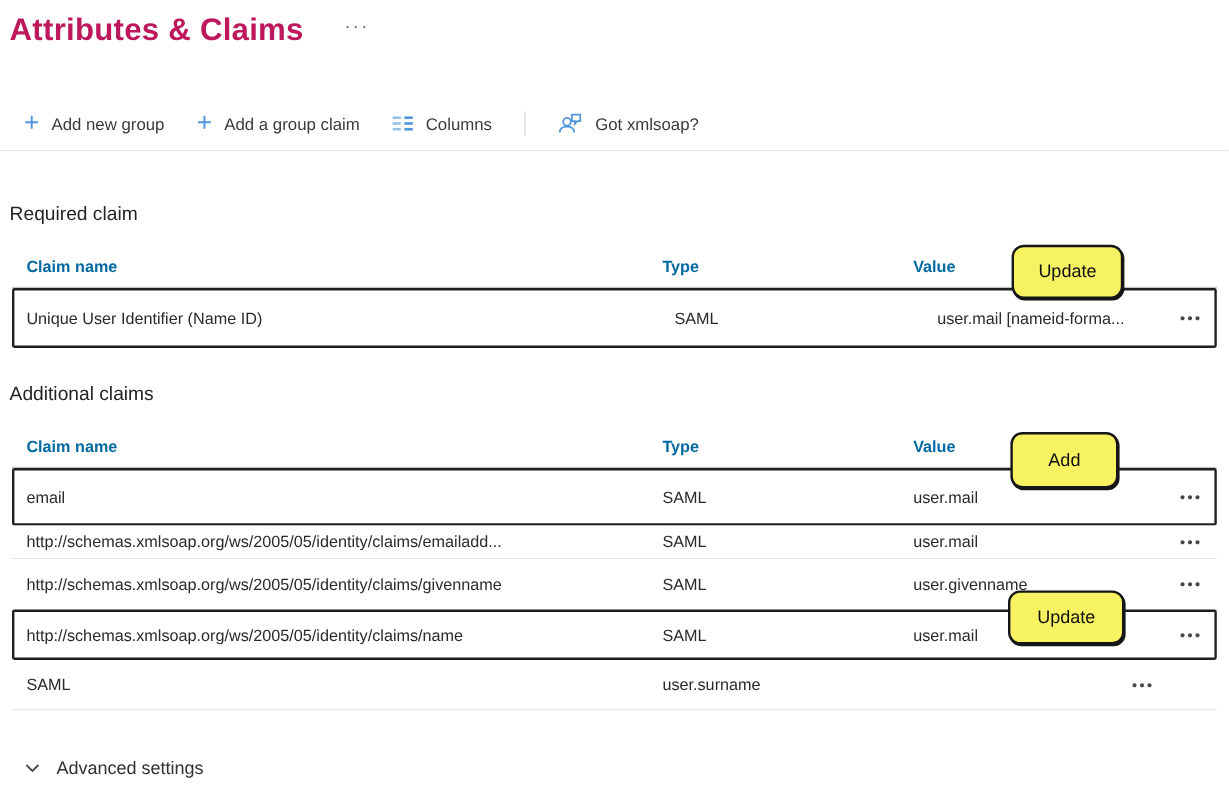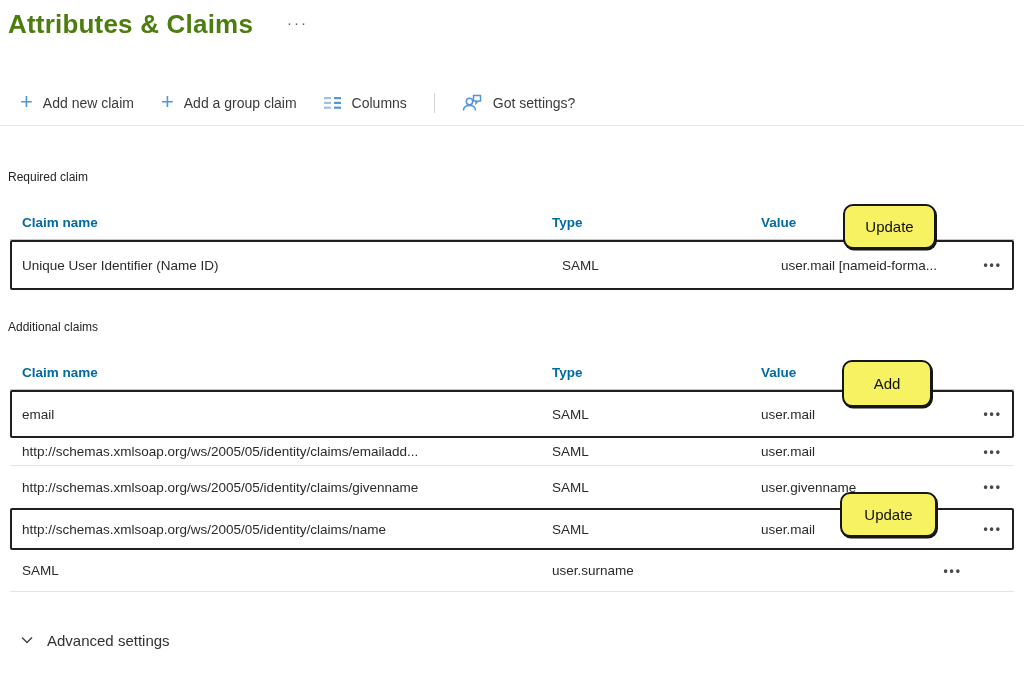--- a/index.html
+++ b/index.html
@@ -2,32 +2,32 @@
 <html><head>
 <meta charset="utf-8">
 <style>
   * { margin:0; padding:0; box-sizing:border-box; }
   html,body { background:#ffffff; }
   body { font-family:"Liberation Sans","DejaVu Sans",sans-serif; color:#323130; }
   .page { position:relative; width:1024px; height:673px; background:#fff; overflow:hidden; }
 
   
   .title-row { display:flex; align-items:center; height:36px; margin:6px 0 0 8px; }
-  .page-title { font-size:26px; font-weight:700; color:#4d7c0f; letter-spacing:.2px; }
+  .page-title { font-size:26px; font-weight:700; color:#be185d; letter-spacing:.2px; }
   .title-menu { margin-left:34px; margin-top:-4px; color:#605e5c; font-size:15px; letter-spacing:2px; cursor:pointer; }
 
   
   .toolbar { display:flex; align-items:center; gap:27px; height:30px; margin:46px 0 0 20px; font-size:14px; color:#3b3a39; }
   .tb-btn { display:flex; align-items:center; gap:10px; cursor:pointer; white-space:nowrap; }
   .plus-icon { color:#5295dd; font-size:22px; font-weight:300; line-height:20px; margin-top:-3px; }
   .tb-divider { width:1px; height:20px; background:#d6d4d2; }
   .hr { height:1px; background:#e8e6e4; margin-top:7px; }
 
   
-  .section-heading { margin:44px 0 0 8px; height:24px; font-size:12px; color:#252423; }
+  .section-heading { margin:44px 0 0 8px; height:24px; font-size:16px; color:#252423; }
   .section-heading.additional { margin-top:30px; }
 
   .claims-table { margin:12px 10px 0 10px; font-size:13.5px; color:#2b2a29; }
   .thead, .row { display:grid; grid-template-columns:530px 209px 1fr 40px; padding:0 12px; align-items:center; }
   .thead { height:34px; font-weight:700; color:#0369a1; border-bottom:1px solid #c8c6c4; }
   .row { position:relative; background:#fff; }
   .row.h50 { height:50px;gap:10px; }
   .row.h48 { height:48px; }
   .row.h43 { height:28px; }
   .row.h42 { height:42px; }
@@ -56,21 +56,21 @@
 <div class="page">
 
   <div class="title-row">
     <span class="page-title">Attributes &amp; Claims</span>
     <span class="title-menu">···</span>
   </div>
 
   <div class="toolbar">
     <div class="tb-btn">
       <span class="plus-icon">+</span>
-      <span>Add new claim</span>
+      <span>Add new group</span>
     </div>
     <div class="tb-btn">
       <span class="plus-icon">+</span>
       <span>Add a group claim</span>
     </div>
     <div class="tb-btn">
       <span>
         <svg class="icon-svg" width="18" height="14" viewBox="0 0 18 14">
           <rect x="0" y="1" width="7" height="2.2" fill="#9cc2ea"></rect>
           <rect x="0" y="5.8" width="7" height="2.2" fill="#9cc2ea"></rect>
@@ -84,21 +84,21 @@
     </div>
     <div class="tb-divider"></div>
     <div class="tb-btn">
       <span>
         <svg class="icon-svg" width="21" height="20" viewBox="0 0 21 20" fill="none" stroke="#5295dd" stroke-width="1.5">
           <circle cx="7.5" cy="8.5" r="3.2"></circle>
           <path d="M1.5 17.5 c0-3.4 2.7-5 6-5 s6 1.6 6 5"></path>
           <path d="M11.5 2.5 h7 v5.5 h-2.5 l-2 2.2 v-2.2 h-2.5 z" fill="#ffffff"></path>
         </svg>
       </span>
-      <span>Got settings?</span>
+      <span>Got xmlsoap?</span>
     </div>
   </div>
   <div class="hr"></div>
 
   <div class="section-heading">Required claim</div>
   <div class="claims-table">
     <div class="thead">
       <span>Claim name</span>
       <span>Type</span>
       <span>Value</span>

